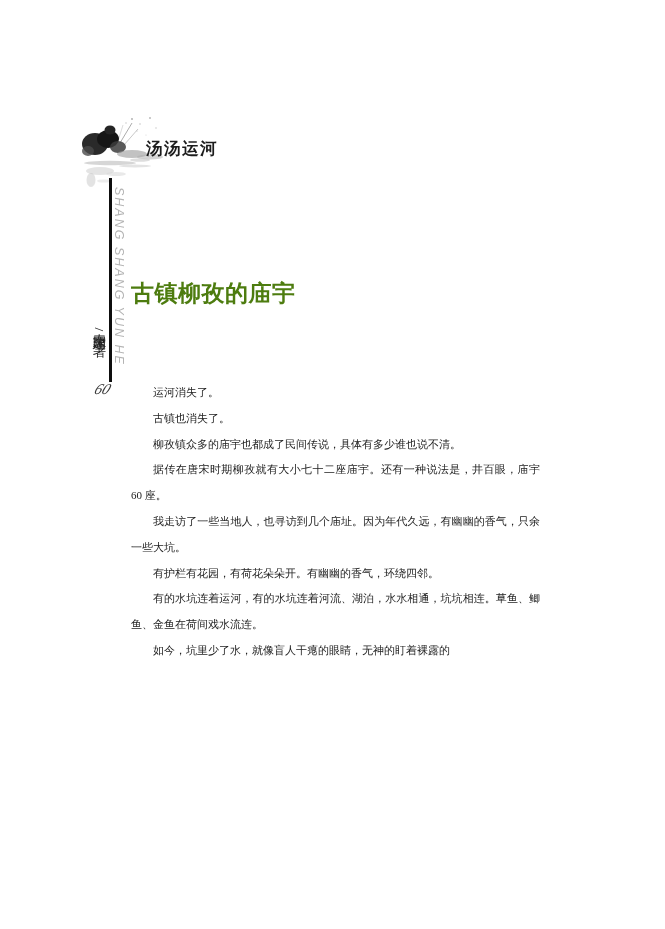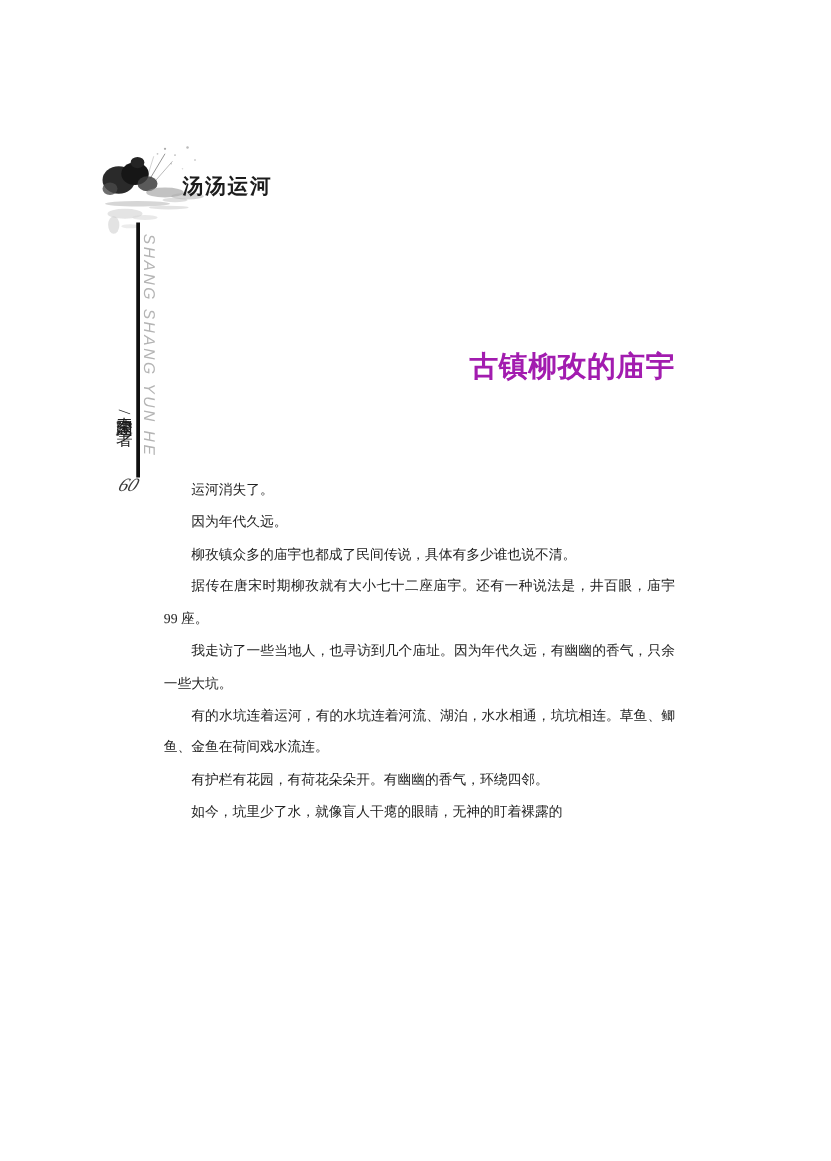--- a/index.html
+++ b/index.html
@@ -52,23 +52,23 @@
   
   .pagenum {
     position:absolute; left:95px; top:381px;
     font-style:italic; font-size:15px; color:#3a3a3a;
     transform:skewX(-22deg);
   }
 
   
   .article-title {
     position:absolute; left:131px; top:265px;
-    width:409px; text-align:right;
+    width:409px; text-align:left;
     font-size:23px; font-weight:bold; letter-spacing:0.5px;
-    color:#a21caf; line-height:1.2;
+    color:#4d7c0f; line-height:1.2;
   }
 
   
   .body-text {
     position:absolute; left:131px; top:380px;
     width:409px;
     font-size:11px; line-height:25.8px;
     text-align:justify; text-justify:inter-ideograph;
     color:#222222;
   }
@@ -121,22 +121,22 @@
   <div class="pinyin">SHANG SHANG YUN HE</div>
 
   <div class="author">秦建国/著</div>
 
   <div class="pagenum">60</div>
 
   <h1 class="article-title">古镇柳孜的庙宇</h1>
 
   <div class="body-text">
     <p>运河消失了。</p>
-    <p>因为年代久远。</p>
+    <p>古镇也消失了。</p>
     <p>柳孜镇众多的庙宇也都成了民间传说，具体有多少谁也说不清。</p>
-    <p>据传在唐宋时期柳孜就有大小七十二座庙宇。还有一种说法是，井百眼，庙宇 99 座。</p>
+    <p>据传在唐宋时期柳孜就有大小七十二座庙宇。还有一种说法是，井百眼，庙宇 60 座。</p>
     <p>我走访了一些当地人，也寻访到几个庙址。因为年代久远，有幽幽的香气，只余一些大坑。</p>
+    <p>有护栏有花园，有荷花朵朵开。有幽幽的香气，环绕四邻。</p>
     <p>有的水坑连着运河，有的水坑连着河流、湖泊，水水相通，坑坑相连。草鱼、鲫鱼、金鱼在荷间戏水流连。</p>
-    <p>有护栏有花园，有荷花朵朵开。有幽幽的香气，环绕四邻。</p>
     <p>如今，坑里少了水，就像盲人干瘪的眼睛，无神的盯着裸露的</p>
   </div>
 
 </div>
 
 </body></html>

